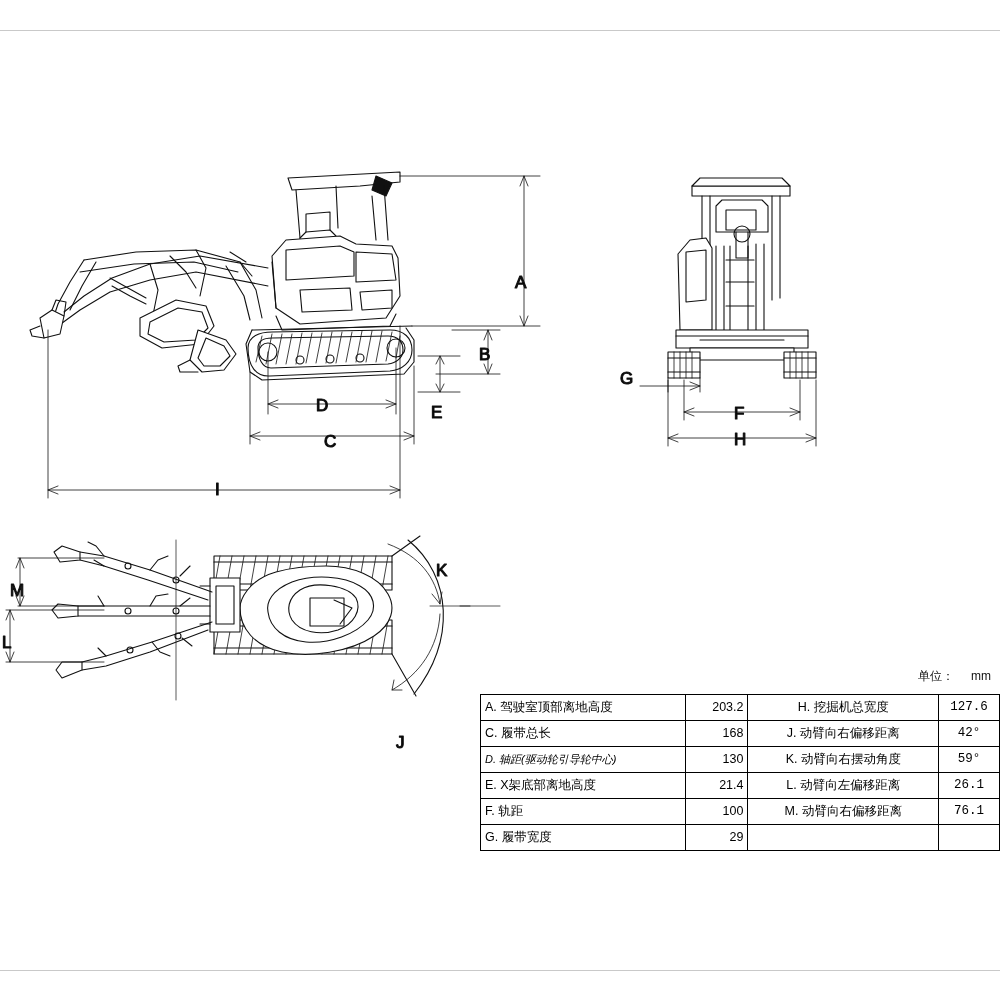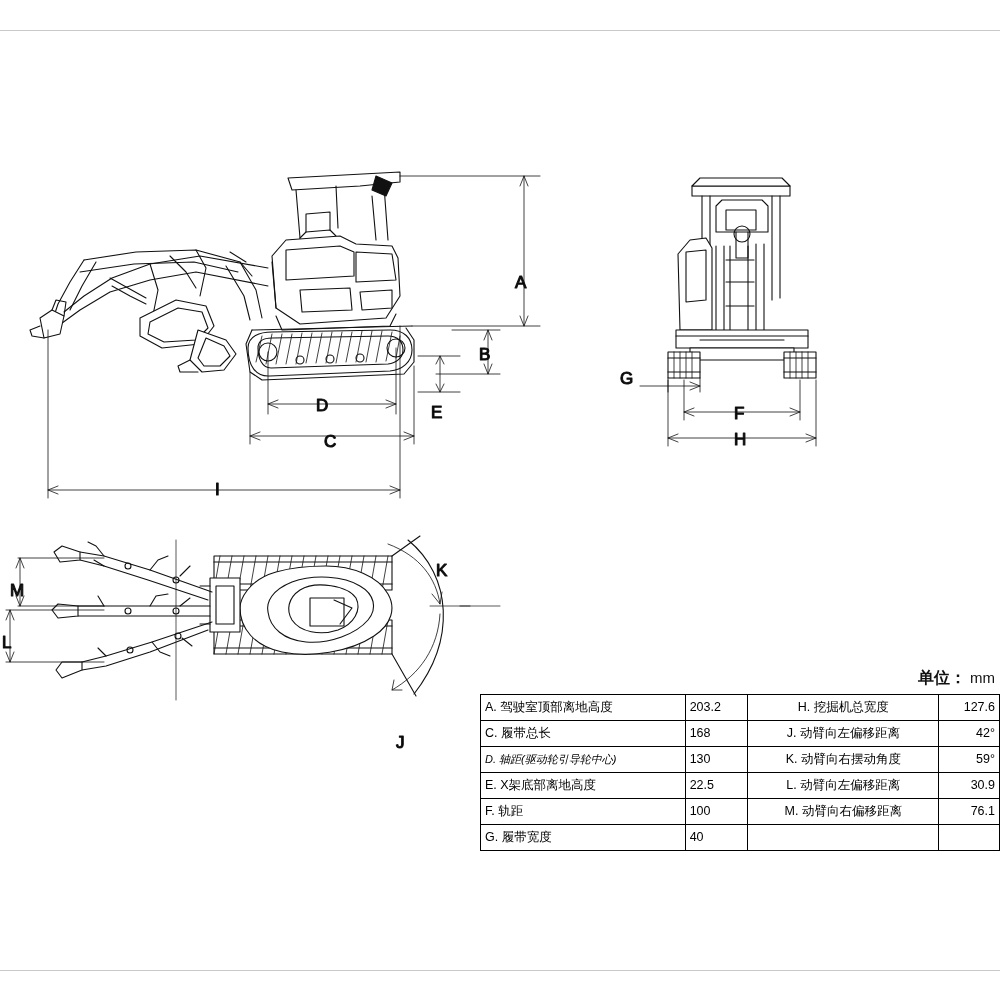--- a/index.html
+++ b/index.html
@@ -37,45 +37,45 @@
   
   .unit-note {
     position: absolute;
     left: 918px;
     top: 668px;
     font-size: 12px;
     color: #111;
     white-space: nowrap;
     font-family: "Liberation Sans", sans-serif;
   }
-  .unit-note .u-label { font-size: 16px; font-weight: bold; }
-  .unit-note .u-value { font-size: 15px; margin-left: 4px; }
+  .unit-note .u-label { font-size: 12px; }
+  .unit-note .u-value { font-size: 12px; margin-left: 17px; }
 
   table.spec {
     position: absolute;
     left: 480px;
     top: 694px;
     border-collapse: collapse;
     background: #fff;
   }
   table.spec td {
     border: 1px solid #000;
     height: 25px;
     padding: 0 4px;
     font-size: 12.5px;
     color: #000;
     font-family: "Liberation Sans", sans-serif;
     line-height: 1;
     vertical-align: middle;
     white-space: nowrap;
   }
   table.spec td.lbl { width: 196px; text-align: left; }
-  table.spec td.val { width: 54px; text-align: left; }
+  table.spec td.val { width: 54px; text-align: right; }
   table.spec td.lbl2 { width: 182px; text-align: center; }
-  table.spec td.val2 { width: 52px; text-align: right; }
+  table.spec td.val2 { width: 52px; text-align: center; font-family: Liberation Mono, monospace; }
   table.spec td.small { font-size: 11px; font-style: italic; }
   table.spec td.blank { }
 
   
   text.dim {
     font-family: "Liberation Sans", sans-serif;
     font-size: 17px;
     fill: #000;
   }
 </style>
@@ -424,43 +424,43 @@
     <tbody>
       <tr>
         <td class="lbl">A. 驾驶室顶部离地高度</td>
         <td class="val">203.2</td>
         <td class="lbl2">H. 挖掘机总宽度</td>
         <td class="val2">127.6</td>
       </tr>
       <tr>
         <td class="lbl">C. 履带总长</td>
         <td class="val">168</td>
-        <td class="lbl2">J. 动臂向左偏移距离</td>
+        <td class="lbl2">J. 动臂向右偏移距离</td>
         <td class="val2">42°</td>
       </tr>
       <tr>
         <td class="lbl small">D. 轴距(驱动轮引导轮中心)</td>
         <td class="val">130</td>
         <td class="lbl2">K. 动臂向右摆动角度</td>
         <td class="val2">59°</td>
       </tr>
       <tr>
         <td class="lbl">E. X架底部离地高度</td>
-        <td class="val">22.5</td>
+        <td class="val">21.4</td>
         <td class="lbl2">L. 动臂向左偏移距离</td>
-        <td class="val2">30.9</td>
+        <td class="val2">26.1</td>
       </tr>
       <tr>
         <td class="lbl">F. 轨距</td>
         <td class="val">100</td>
         <td class="lbl2">M. 动臂向右偏移距离</td>
         <td class="val2">76.1</td>
       </tr>
       <tr>
         <td class="lbl">G. 履带宽度</td>
-        <td class="val">40</td>
+        <td class="val">29</td>
         <td class="lbl2 blank"></td>
         <td class="val2 blank"></td>
       </tr>
     </tbody>
   </table>
 
 </div>
 
 </body></html>

